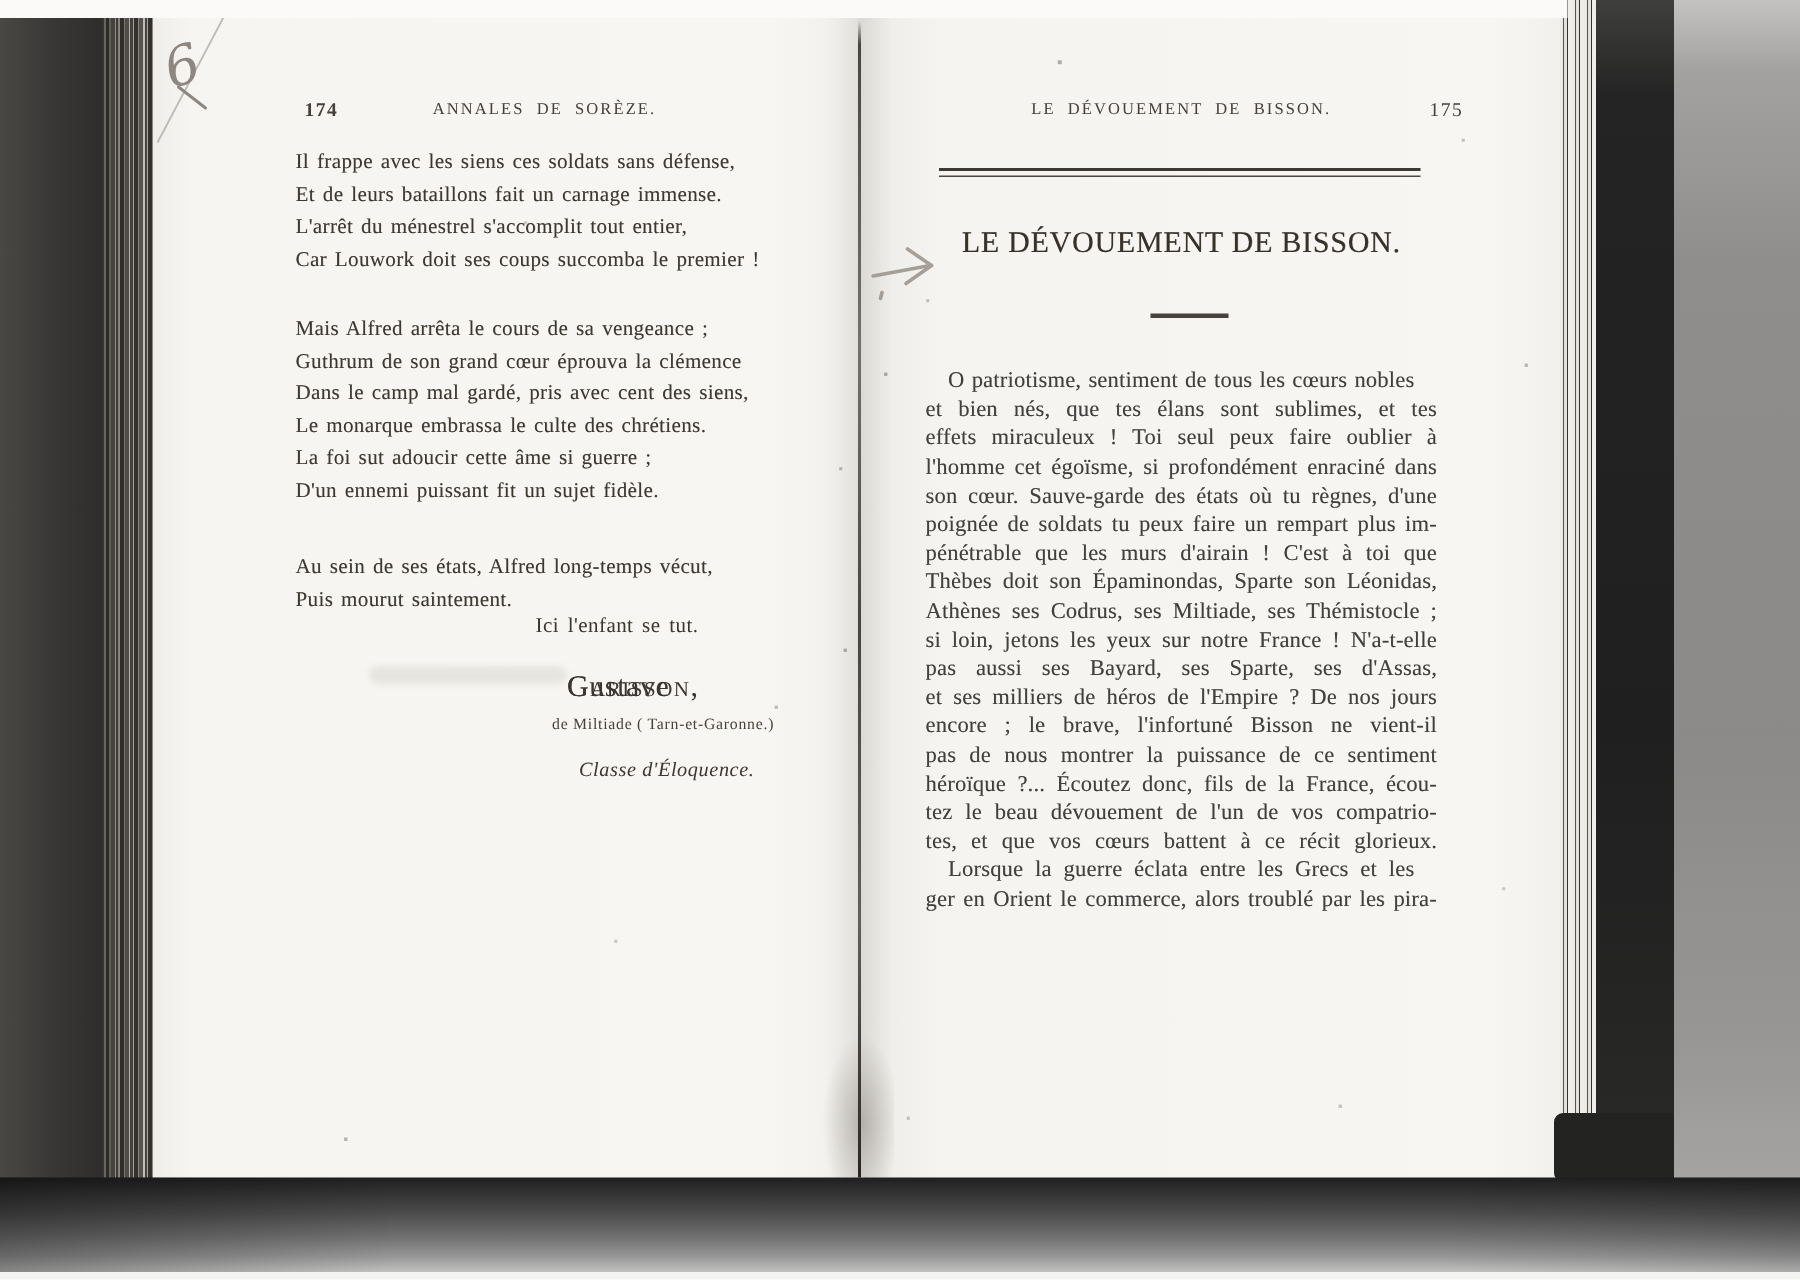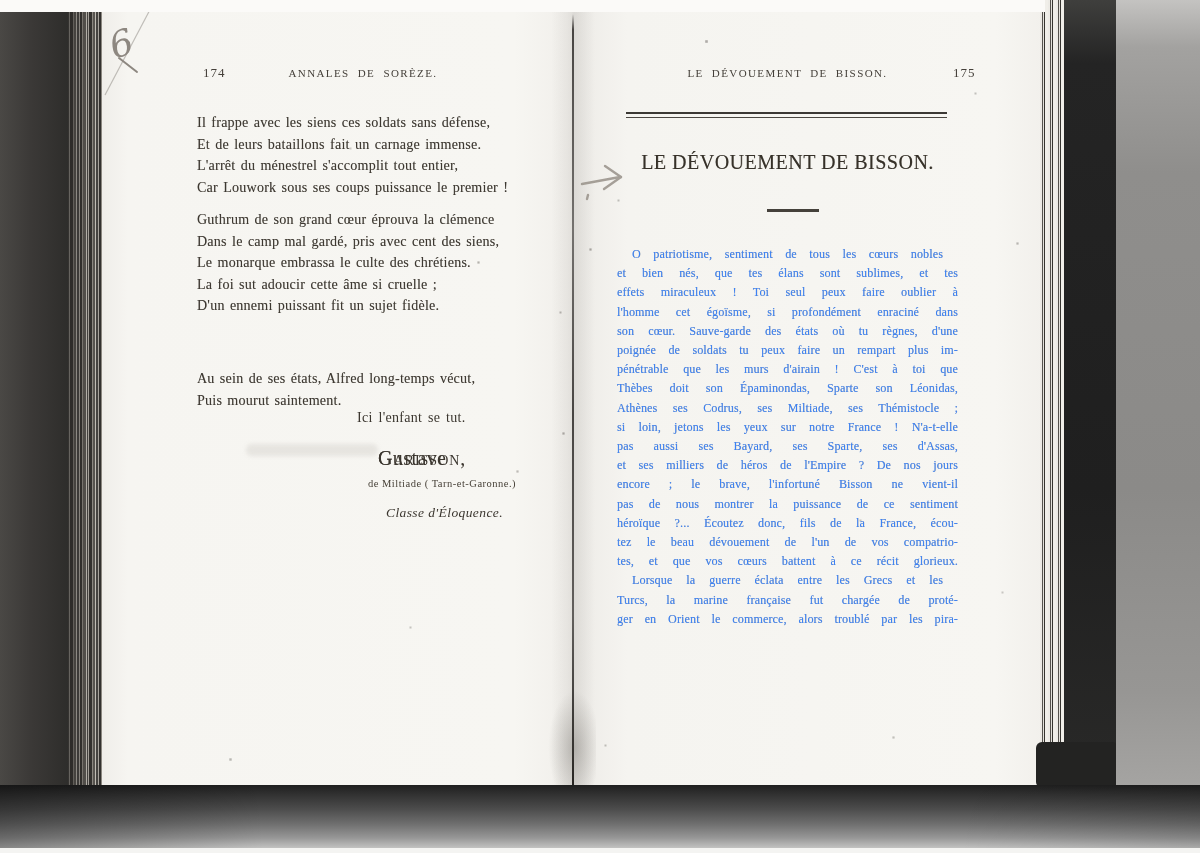--- a/index.html
+++ b/index.html
@@ -54,47 +54,47 @@
       860px 520px 0 .5px rgba(70,65,60,.28),1002px 592px 0 .5px rgba(70,65,60,.26);}
 
   
   .page{color:#3b362f;}
   .page-left{left:197px;top:60px;width:348px;height:700px;}
   .page-right{left:617px;top:60px;width:363px;height:700px;}
 
   .header-row{left:0;top:6px;width:100%;height:16px;font-size:11px;
     letter-spacing:1.4px;word-spacing:4px;color:#45403a;}
   .header-row .pagenum{font-size:13px;letter-spacing:1px;top:-1px;}
-  .page-left .pagenum{left:6px;}
+  .page-left .pagenum{left:6px;font-weight:bold;}
   .page-left .running-header{left:0;right:16px;text-align:center;top:1px;}
   .page-right .running-header{left:0;right:22px;text-align:center;top:1px;}
   .page-right .pagenum{left:336px;}
 
   
   .stanza{left:0;width:348px;font-size:14px;line-height:21.5px;
     letter-spacing:.25px;word-spacing:1.5px;color:#3d3831;
     text-shadow:.2px .2px 0 rgba(61,56,49,.35);}
   .stanza div{position:static;}
-  .s1{top:38px;margin-top:14px;} .s2{top:149px;} .s3{top:308px;}
+  .s1{top:38px;} .s2{top:149px;} .s3{top:308px;}
   .aside{left:160px;top:350px;font-size:14px;letter-spacing:.3px;word-spacing:2px;}
   .signature{left:181px;top:387px;font-size:20px;letter-spacing:.4px;}
   .signature .sc{position:static;font-variant:small-caps;letter-spacing:1px;}
   .origin{left:171px;top:418px;font-size:10.5px;letter-spacing:.5px;color:#474138;}
   .classline{left:189px;top:445px;font-size:13.5px;font-style:italic;letter-spacing:.4px;}
 
   
   .double-rule{left:9px;top:52px;width:321px;height:6px;
     border-top:2px solid #3c3935;border-bottom:1px solid #4a4641;}
   .chapter-title{left:0;top:91px;width:341px;text-align:center;font-size:20px;
     letter-spacing:.5px;color:#363129;text-shadow:.3px .3px 0 rgba(54,49,41,.4);
     white-space:nowrap;}
   .title-dash{left:150px;top:149px;width:52px;height:2.5px;background:#45413b;}
   .rp-body{left:0;top:185px;width:341px;}
   .rp-body div{position:static;}
-  .rp-para div{width:341px;font-size:12px;line-height:19.2px;color:#3b82f6;
+  .rp-para div{width:341px;font-size:15px;line-height:19.2px;color:#404040;
     text-align:justify;text-align-last:justify;text-justify:inter-word;
     letter-spacing:.15px;text-shadow:.2px .2px 0 rgba(55,50,43,.35);}
   .rp-para div:first-child{padding-left:15px;width:326px;}
 
   
   .pencil-six{left:102px;top:14px;width:46px;height:60px;}
   .pencil-six text{font-family:"DejaVu Serif",serif;font-style:italic;font-size:36px;
     fill:#8d8780;}
   .pencil-arrow{left:580px;top:158px;width:52px;height:44px;}
 </style>
@@ -121,27 +121,28 @@
 
   <div class="page page-left">
     <div class="header-row">
       <span class="pagenum">174</span>
       <span class="running-header">ANNALES DE SORÈZE.</span>
     </div>
     <div class="stanza s1">
         <div>Il frappe avec les siens ces soldats sans défense,</div>
         <div>Et de leurs bataillons fait un carnage immense.</div>
         <div>L'arrêt du ménestrel s'accomplit tout entier,</div>
-        <div>Car Louwork sous ses coups puissance le premier !</div>
+        <div>Car Louwork doit ses coups succomba le premier !</div>
       </div>
     <div class="stanza s2">
+        <div>Mais Alfred arrêta le cours de sa vengeance ;</div>
         <div>Guthrum de son grand cœur éprouva la clémence</div>
         <div>Dans le camp mal gardé, pris avec cent des siens,</div>
         <div>Le monarque embrassa le culte des chrétiens.</div>
-        <div>La foi sut adoucir cette âme si cruelle ;</div>
+        <div>La foi sut adoucir cette âme si guerre ;</div>
         <div>D'un ennemi puissant fit un sujet fidèle.</div>
       </div>
     <div class="stanza s3">
         <div>Au sein de ses états, Alfred long-temps vécut,</div>
         <div>Puis mourut saintement.</div>
       </div>
     <div class="aside">Ici l'enfant se tut.</div>
     <div class="signature">
       <span>Gustave</span>
       <span class="sc">Garisson,</span>
@@ -173,21 +174,20 @@
           <div>pas aussi ses Bayard, ses Sparte, ses d'Assas,</div>
           <div>et ses milliers de héros de l'Empire ? De nos jours</div>
           <div>encore ; le brave, l'infortuné Bisson ne vient-il</div>
           <div>pas de nous montrer la puissance de ce sentiment</div>
           <div>héroïque ?... Écoutez donc, fils de la France, écou-</div>
           <div>tez le beau dévouement de l'un de vos compatrio-</div>
           <div>tes, et que vos cœurs battent à ce récit glorieux.</div>
         </div>
       <div class="rp-para">
           <div>Lorsque la guerre éclata entre les Grecs et les</div>
-          <div>Turcs, la marine française fut chargée de proté-</div>
           <div>ger en Orient le commerce, alors troublé par les pira-</div>
         </div>
     </div>
   </div>
 
   <svg class="pencil-six" viewBox="0 0 46 60">
     <text x="8" y="42" transform="rotate(-18 20 30)">6</text>
     <line x1="17" y1="44" x2="35" y2="58" stroke="#8d8780" stroke-width="2" stroke-linecap="round"></line>
   </svg>
   <svg class="pencil-arrow" viewBox="0 0 52 44">

